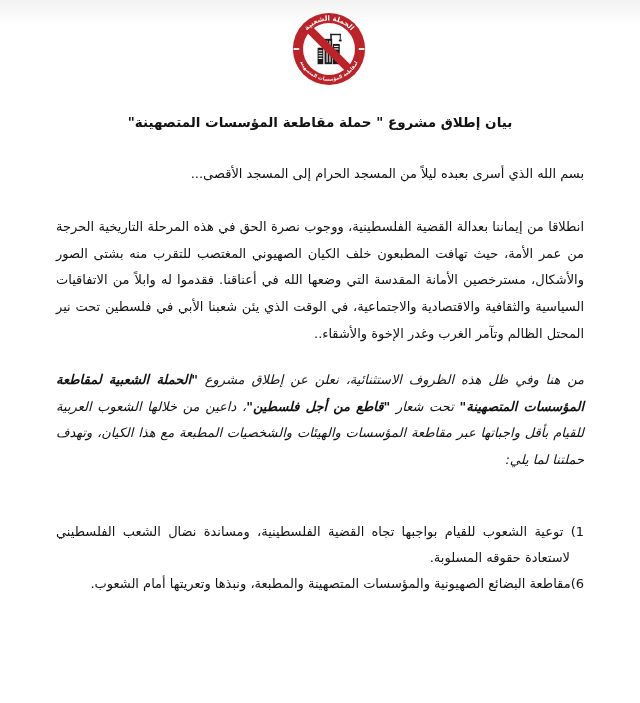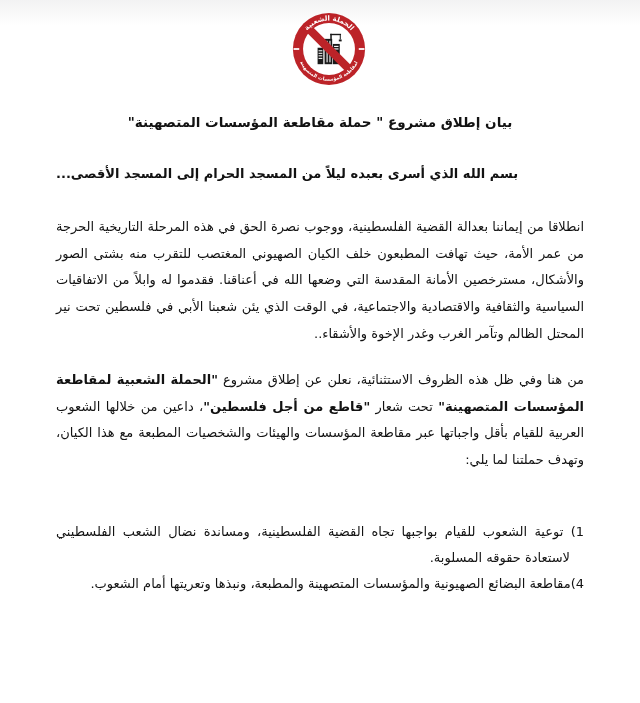--- a/index.html
+++ b/index.html
@@ -21,28 +21,28 @@
   .content{
     direction:rtl;
     padding:0 56px;
     position:relative;
   }
   .doc-title{
     font-size:13.5px;font-weight:bold;text-align:center;
     margin:27px 0 0 0;letter-spacing:0;
   }
   .basmala{
-    font-size:13px;font-weight:bold;text-align:left;
+    font-size:13px;font-weight:normal;text-align:right;
     margin:36px 0 0 0;
   }
   .body-par{
     font-size:13px;line-height:2.05;text-align:justify;text-justify:inter-word;
     margin:33px 0 0 0;
   }
-  .body-par.second{margin-top:20px;}
+  .body-par.second{margin-top:20px;font-style:italic;}
   .goals{margin-top:45px;}
   .goal{
     font-size:13px;line-height:2.0;text-align:justify;text-justify:inter-word;
     margin:0;padding-right:14px;text-indent:-14px;
   }
   .bold-seg{font-weight:bold;}
 </style>
 </head>
 <body>
 
@@ -95,15 +95,15 @@
   <h1 class="doc-title">بيان إطلاق مشروع " حملة مقاطعة المؤسسات المتصهينة"</h1>
 
   <p class="basmala">بسم الله الذي أسرى بعبده ليلاً من المسجد الحرام إلى المسجد الأقصى...</p>
 
   <p class="body-par">انطلاقا من إيماننا بعدالة القضية الفلسطينية، ووجوب نصرة الحق في هذه المرحلة التاريخية الحرجة من عمر الأمة، حيث تهافت المطبعون خلف الكيان الصهيوني المغتصب للتقرب منه بشتى الصور والأشكال، مسترخصين الأمانة المقدسة التي وضعها الله في أعناقنا. فقدموا له وابلاً من الاتفاقيات السياسية والثقافية والاقتصادية والاجتماعية، في الوقت الذي يئن شعبنا الأبي في فلسطين تحت نير المحتل الظالم وتآمر الغرب وغدر الإخوة والأشقاء..</p>
 
   <p class="body-par second"><span>من هنا وفي ظل هذه الظروف الاستثنائية، نعلن عن إطلاق مشروع </span><span class="bold-seg">"الحملة الشعبية لمقاطعة المؤسسات المتصهينة"</span><span> تحت شعار </span><span class="bold-seg">"قاطع من أجل فلسطين"</span><span>، داعين من خلالها الشعوب العربية للقيام بأقل واجباتها عبر مقاطعة المؤسسات والهيئات والشخصيات المطبعة مع هذا الكيان، وتهدف حملتنا لما يلي:</span></p>
 
   <div class="goals">
     <p class="goal">1) توعية الشعوب للقيام بواجبها تجاه القضية الفلسطينية، ومساندة نضال الشعب الفلسطيني لاستعادة حقوقه المسلوبة.</p>
-    <p class="goal">4)مقاطعة البضائع الصهيونية والمؤسسات المتصهينة والمطبعة، ونبذها وتعريتها أمام الشعوب.</p>
+    <p class="goal">6)مقاطعة البضائع الصهيونية والمؤسسات المتصهينة والمطبعة، ونبذها وتعريتها أمام الشعوب.</p>
   </div>
 </div>
 
 </body></html>

